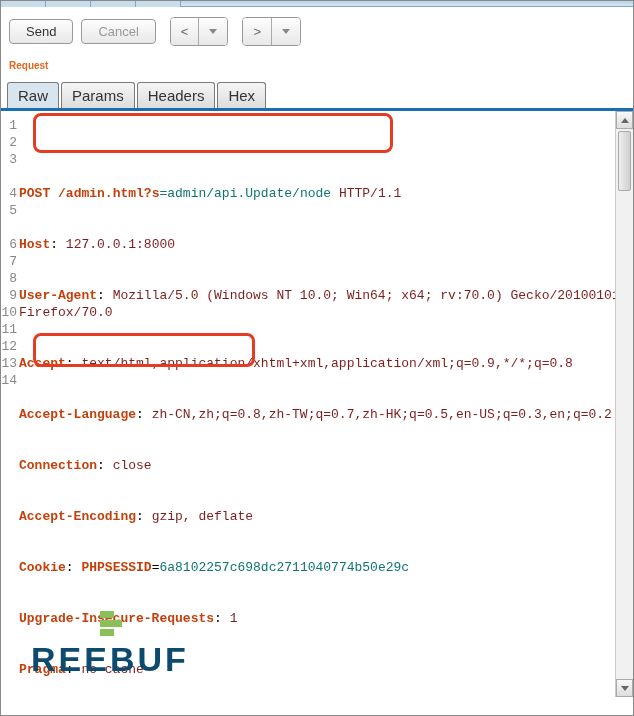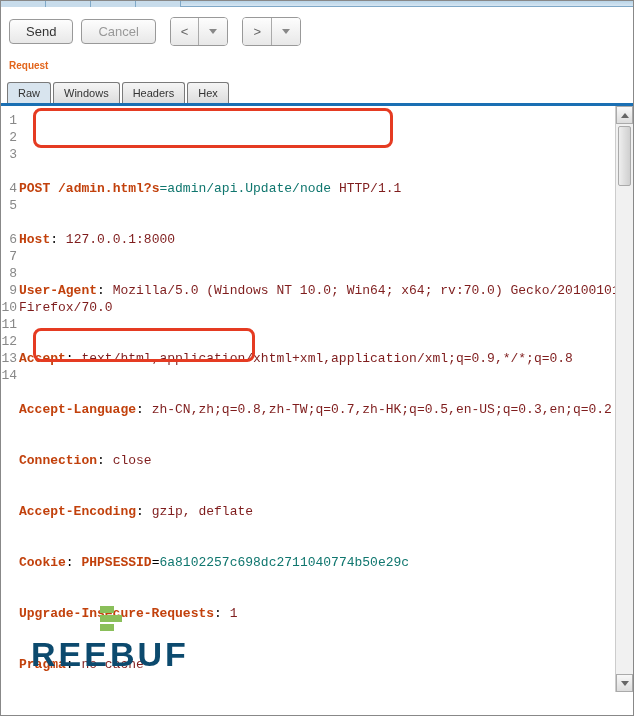--- a/index.html
+++ b/index.html
@@ -90,21 +90,21 @@
   background:#1a6fb3;
 }
 .tab {
   border: 1px solid #7a7a7a;
   border-bottom: none;
   padding: 4px 10px;
   margin-right: 2px;
   background: linear-gradient(to bottom, #f5f5f5, #ddd);
   border-top-left-radius: 3px;
   border-top-right-radius: 3px;
-  font-size: 11px;
+  font-size: 15px;
   cursor: pointer;
   color: #333;
 }
 .tab.active {
   background: #d8e4ee;
   position: relative;
   top: 1px;
   border-bottom: 1px solid #d8e4ee;
 }
 .editor-wrap {
@@ -233,21 +233,21 @@
     <button class="gbtn">
         <span class="tri-down"></span>
       </button>
   </div>
 </div>
 
 <div class="section-title">Request</div>
 
 <div class="tab-row">
   <div class="tab active">Raw</div>
-  <div class="tab">Windows</div>
+  <div class="tab">Params</div>
   <div class="tab">Headers</div>
   <div class="tab">Hex</div>
 </div>
 
 <div class="editor-wrap">
   <div class="editor">
     <div class="gutter">
       <div>1</div>
         <div>2</div>
         <div>3</div>

